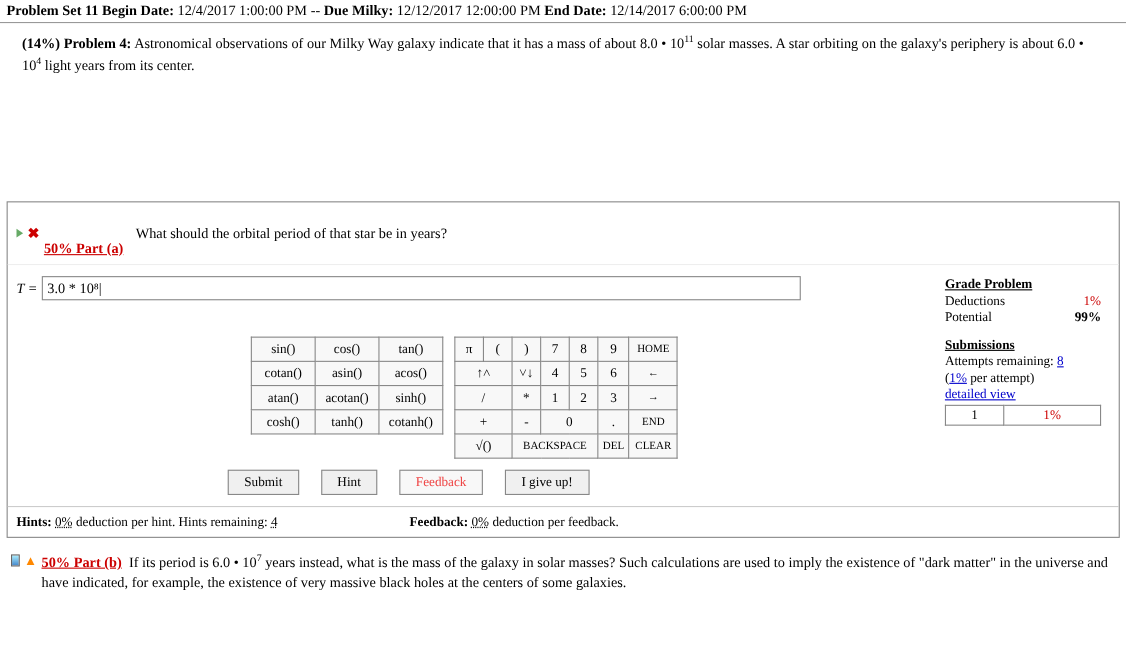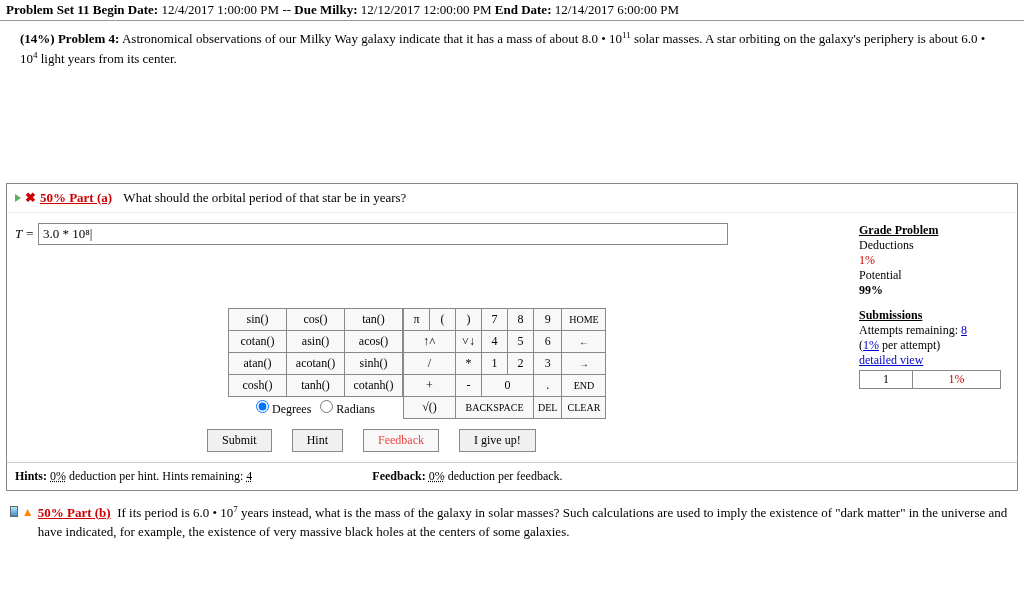--- a/index.html
+++ b/index.html
@@ -35,21 +35,21 @@
       gap: 4px;
     }
     .tri-icon {
       width: 0; height: 0;
       border-top: 4px solid transparent;
       border-bottom: 4px solid transparent;
       border-left: 6px solid #6a6;
       display: inline-block;
     }
     .x-icon { color: #c00; font-weight: bold; font-size: 13px; }
-    .part-link { color: #c00; font-weight: bold; text-decoration: underline;}
+    .part-link { color: #c00; font-weight: bold; text-decoration: underline; margin-top: 28px;}
     .answer-row {
       display: flex;
       padding: 10px 8px;
       align-items: flex-start;
       gap: 8px;
     }
     .answer-left {
       display: flex;
       align-items: center;
       gap: 4px;
@@ -62,30 +62,30 @@
       padding: 2px 4px;
       font-family: Georgia, serif;
       font-size: 13px;
     }
     .grade-summary {
       width: 150px;
       font-size: 12px;
       padding-right: 8px;
     }
     .grade-summary .title { font-weight: bold; text-decoration: underline; }
-    .grade-row { display: flex; justify-content: space-between; flex-direction: column; }
+    .grade-row { display: flex; justify-content: space-between; }
     .red { color: #c00; }
     .keypad-section {
       display: flex;
       padding: 0 8px 10px 8px;
       gap: 10px;
     }
     .keypad-area {
       display: flex;
-      gap: 0;
+      gap: 10px;
       margin-left: 165px;
       padding-left: 48px;
     }
     .fn-table, .num-table {
       border-collapse: collapse;
     }
     .fn-table td, .num-table td {
       border: 1px solid #888;
       text-align: center;
       font-size: 12px;
@@ -221,25 +221,20 @@
                 <td>acotan()</td>
                 <td>sinh()</td>
               </tr>
           <tr>
                 <td>cosh()</td>
                 <td>tanh()</td>
                 <td>cotanh()</td>
               </tr>
         </tbody>
           </table>
-        <div class="degrad">
-          <label><input type="radio" name="ang" checked="" style=""> <span>Degrees</span></label>
-          &nbsp;
-          <label><input type="radio" name="ang" style=""> <span>Radians</span></label>
-        </div>
       </div>
 
       <table class="num-table">
         <tbody>
             <tr>
           <td>π</td>
           <td>(</td>
           <td>)</td>
           <td>7</td>
           <td>8</td>

